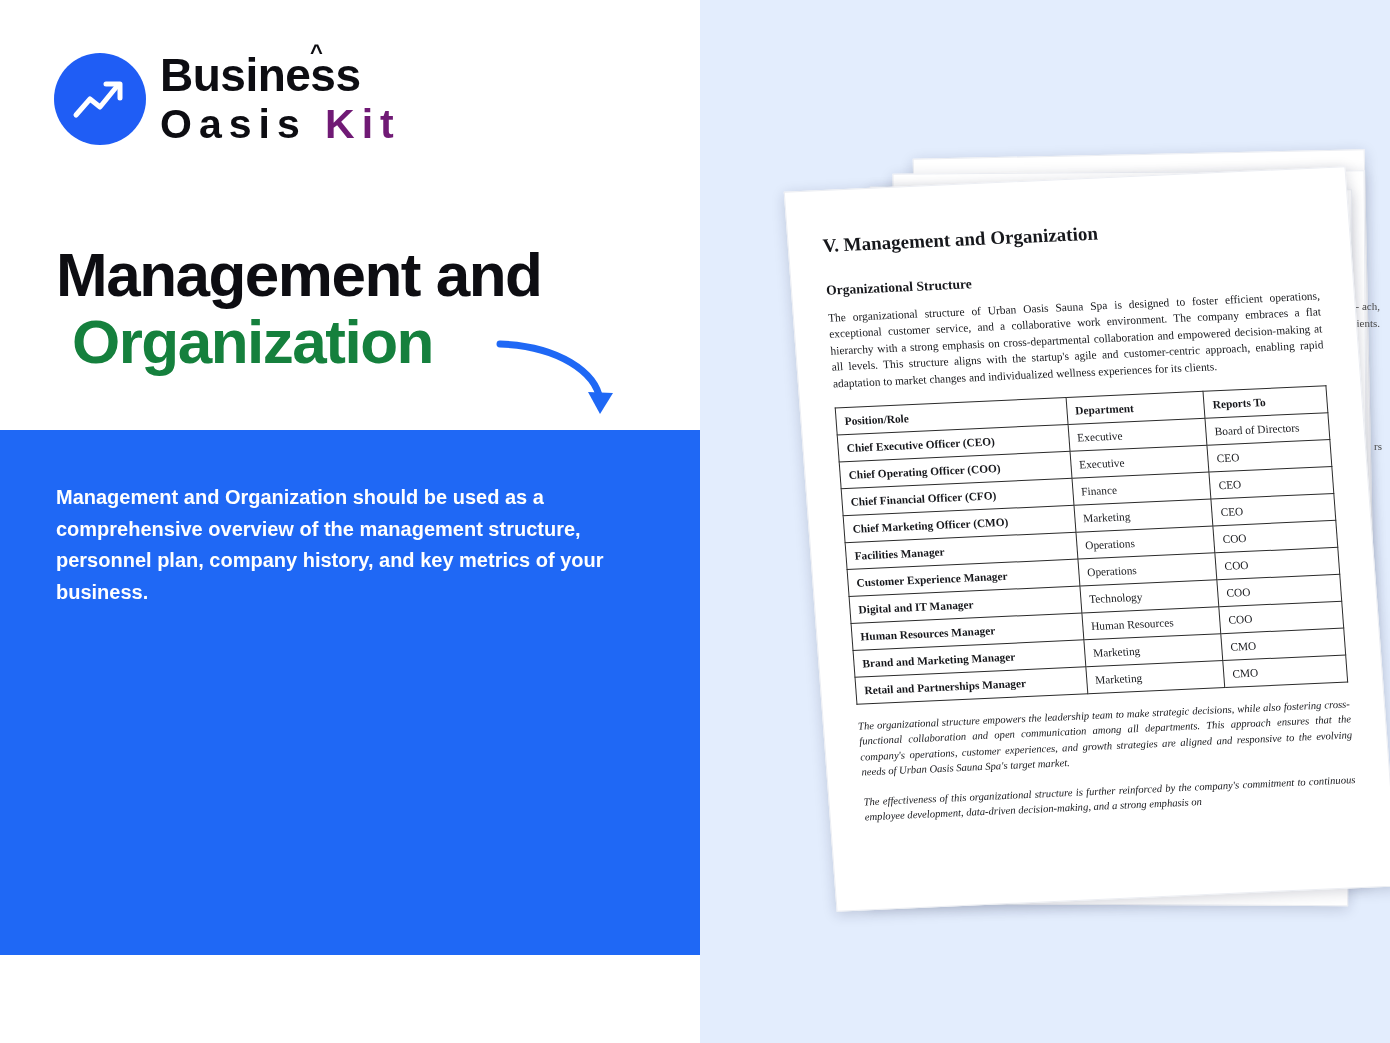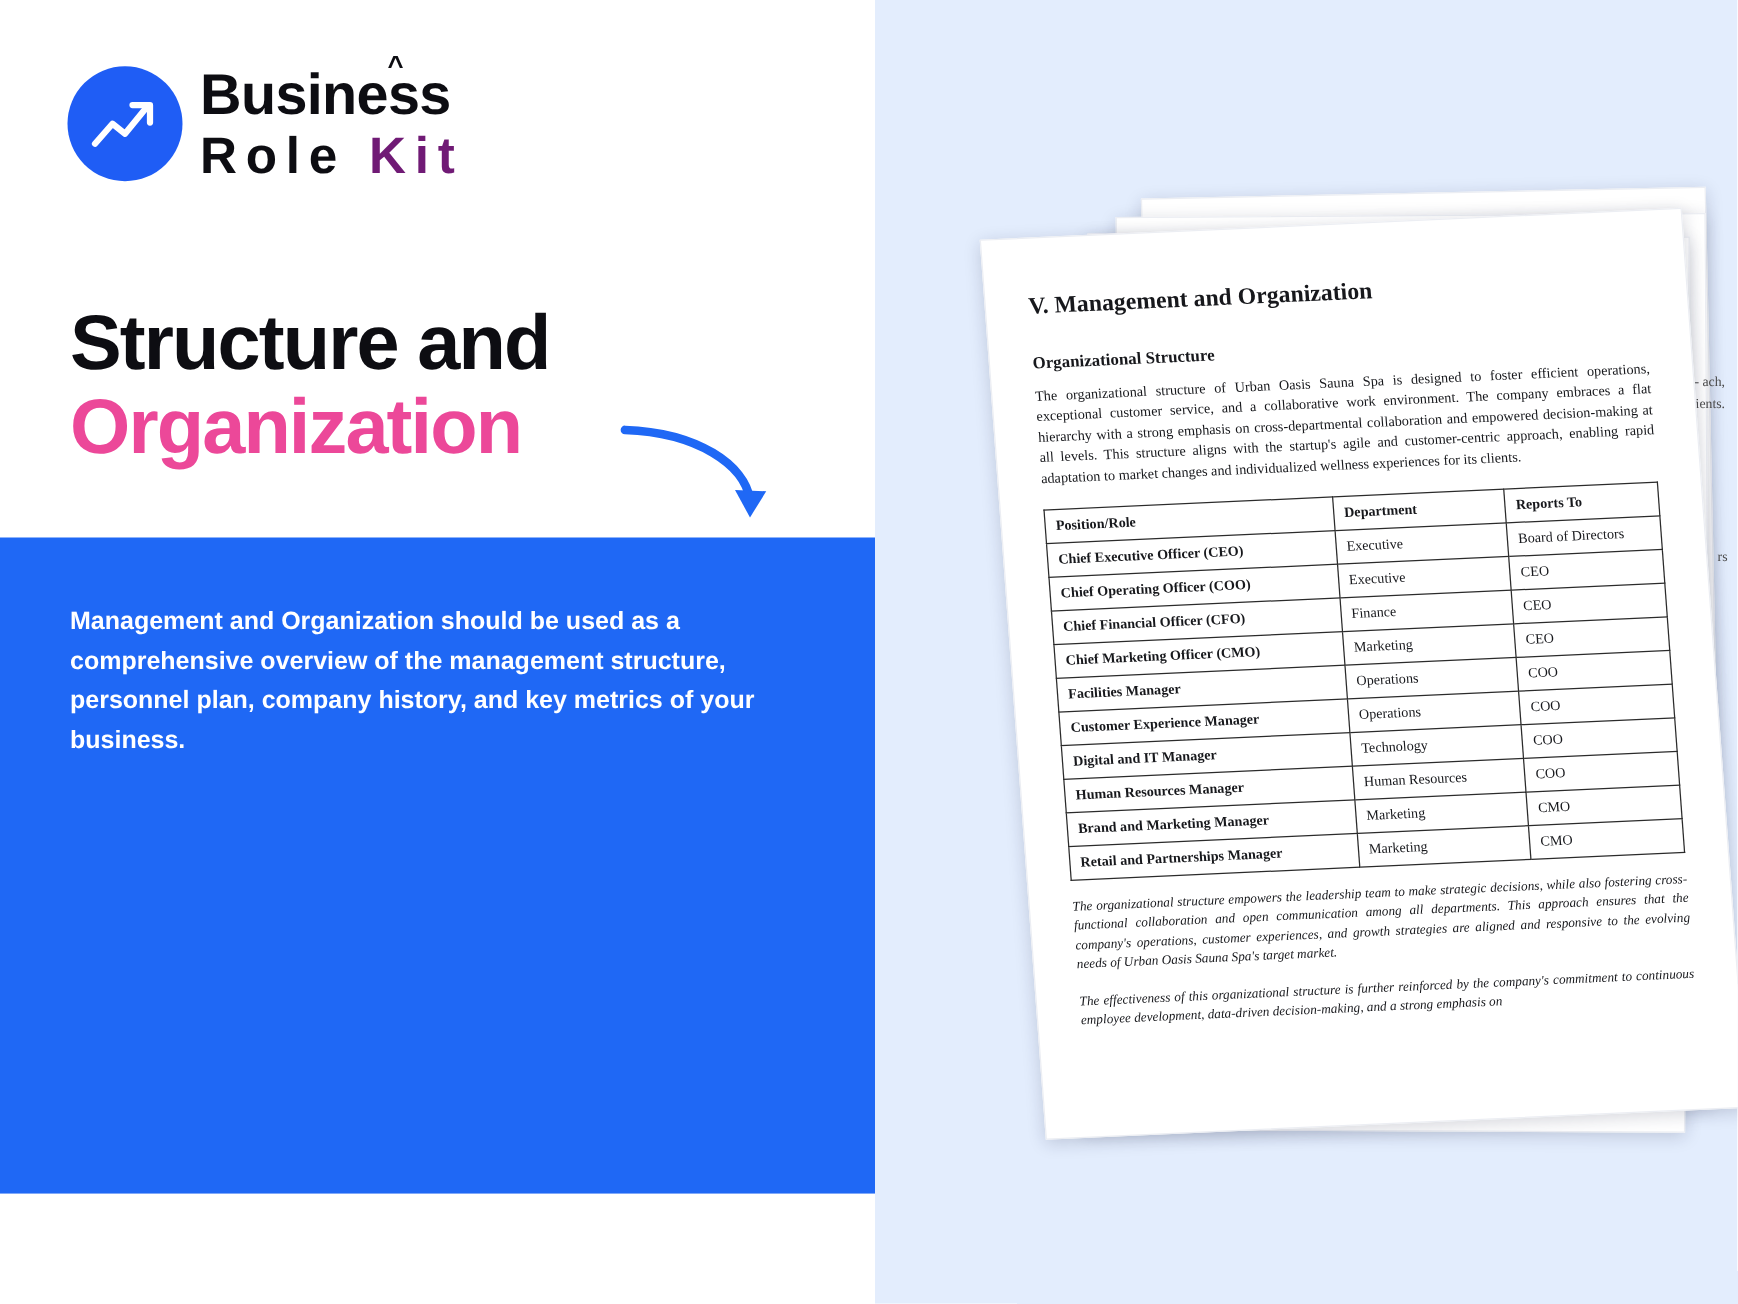--- a/index.html
+++ b/index.html
@@ -90,22 +90,23 @@
     position: absolute;
     left: 56px; top: 242px;
     width: 640px;
     font-size: 62px;
     font-weight: bold;
     line-height: 1.08;
     letter-spacing: -1.5px;
     color: #0d0d12;
   }
   .headline .hl2 {
-    color: #ec4899;
+    color: #15803d;
     display: block;
+    margin-left: 16px;
   }
 
   .arrow-svg {
     position: absolute;
     left: 496px; top: 338px;
   }
 
   
   .blue-copy {
     position: absolute;
@@ -232,28 +233,28 @@
       <polyline points="6,40 20,24 30,32 48,10" fill="none" stroke="#ffffff" stroke-width="5" stroke-linecap="round" stroke-linejoin="round"></polyline>
       <polyline points="36,9 50,9 50,23" fill="none" stroke="#ffffff" stroke-width="5" stroke-linecap="round" stroke-linejoin="round"></polyline>
     </svg>
   </div>
   <div class="logo-text">
     <div class="logo-line1">
       <span>Business</span>
       <span class="logo-hat">^</span>
     </div>
     <div class="logo-line2">
-      <span>Role</span>
+      <span>Oasis</span>
       <span class="kit">Kit</span>
     </div>
   </div>
 </div>
 
 <div class="headline">
-  <span>Structure and</span>
+  <span>Management and</span>
   <span class="hl2">Organization</span>
 </div>
 
 <svg class="arrow-svg" width="130" height="90" viewBox="0 0 130 90">
   <path d="M4 6 C 62 8, 100 34, 104 62" fill="none" stroke="#1f68f5" stroke-width="7" stroke-linecap="round"></path>
   <polygon points="104,76 92,54 117,55" fill="#1f68f5"></polygon>
 </svg>
 
 <div class="blue-copy">Management and Organization should be used as a comprehensive overview of the management structure, personnel plan, company history, and key metrics of your business.</div>
 

